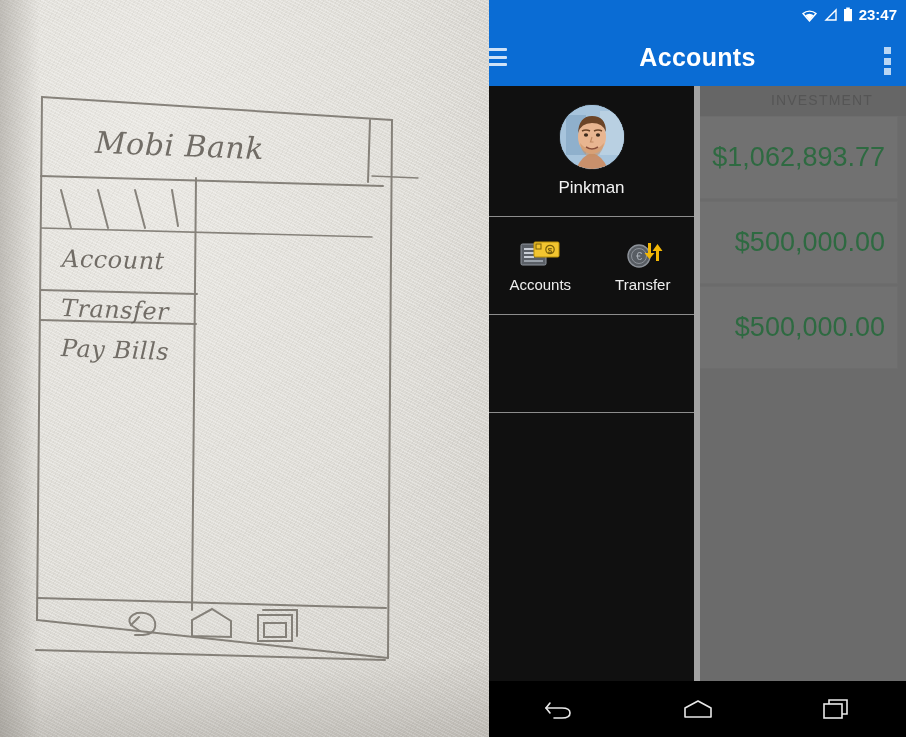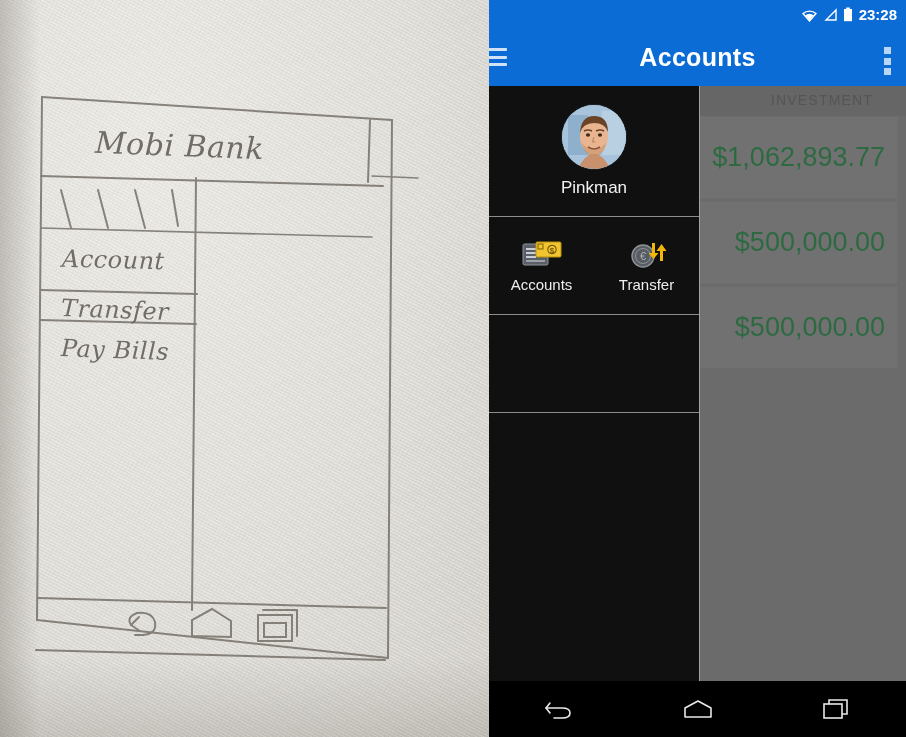--- a/index.html
+++ b/index.html
@@ -116,21 +116,21 @@
   }
   .amount{
     color:#2e6a41;font-size:27px;
     font-family:"Liberation Sans",sans-serif;
   }
 
   
   .drawer{
     position:absolute;left:0;top:86px;width:211px;height:595px;
     background:#101010;
-    border-right:1px solid #a3a3a3;
+    border-right:6px solid #a3a3a3;
     box-sizing:border-box;
     overflow:hidden;
   }
   .drawer-header{
     position:relative;height:130px;
     border-bottom:1px solid #8d8d8d;
     display:flex;flex-direction:column;align-items:center;justify-content:center;
   }
   .avatar{
     width:64px;height:64px;border-radius:50%;
@@ -234,21 +234,21 @@
           <path d="M8.5 12.2 L4.3 7.3 A7 7 0 0 1 12.7 7.3 Z" fill="#fff"></path>
         </svg>
         <svg width="15" height="14" viewBox="0 0 15 14">
           <path d="M13 2 L13 12 L3 12 Z" fill="none" stroke="#fff" stroke-width="1.4"></path>
         </svg>
         <svg width="10" height="15" viewBox="0 0 10 15">
           <rect x="3.2" y="0.5" width="3.6" height="2" fill="#fff"></rect>
           <rect x="1" y="2" width="8" height="12.2" fill="#fff"></rect>
         </svg>
       </div>
-      <div class="sb-time">23:28</div>
+      <div class="sb-time">23:47</div>
     </div>
 
     <div class="appbar">
       <div class="hamburger">
         <i></i>
           <i></i>
           <i></i>
       </div>
       <div class="appbar-title">Accounts</div>
       <div class="overflow">

